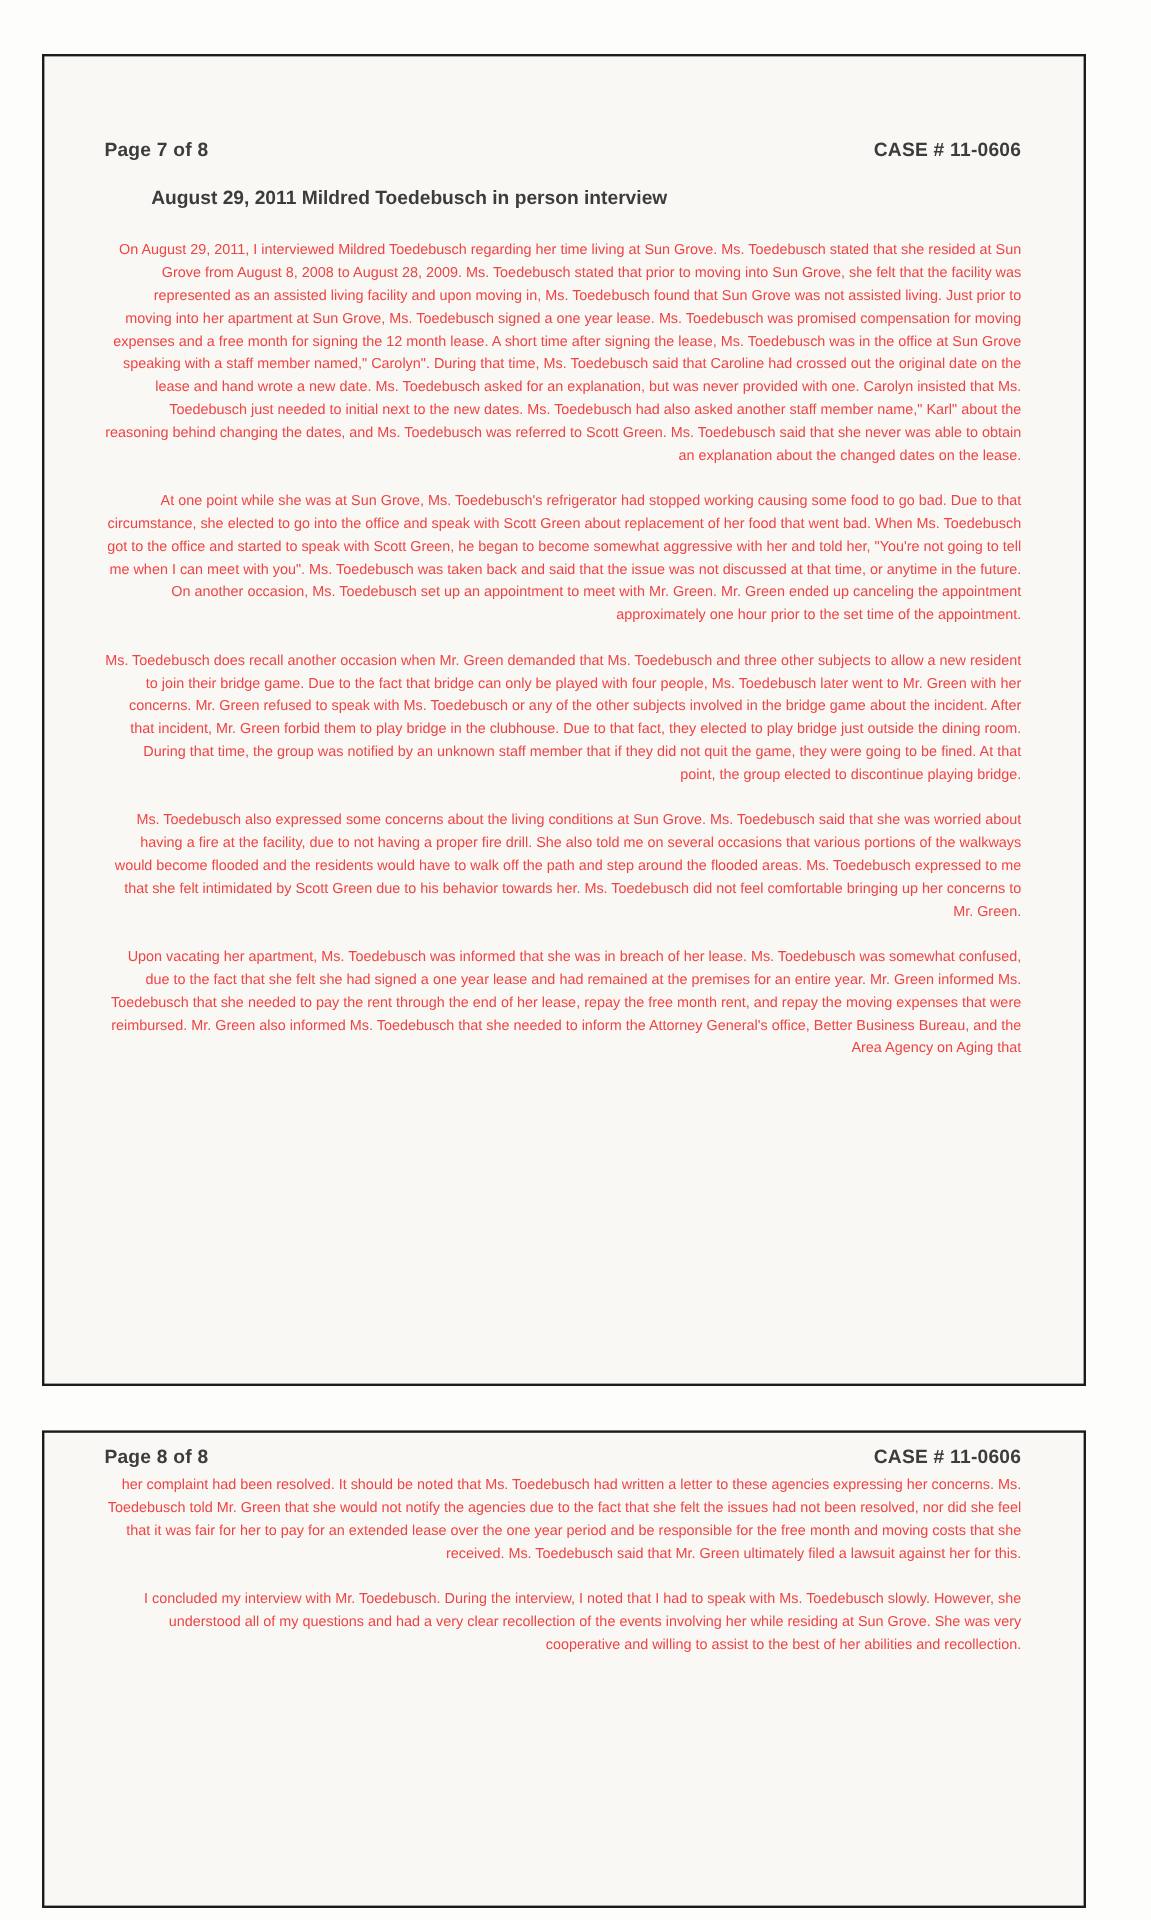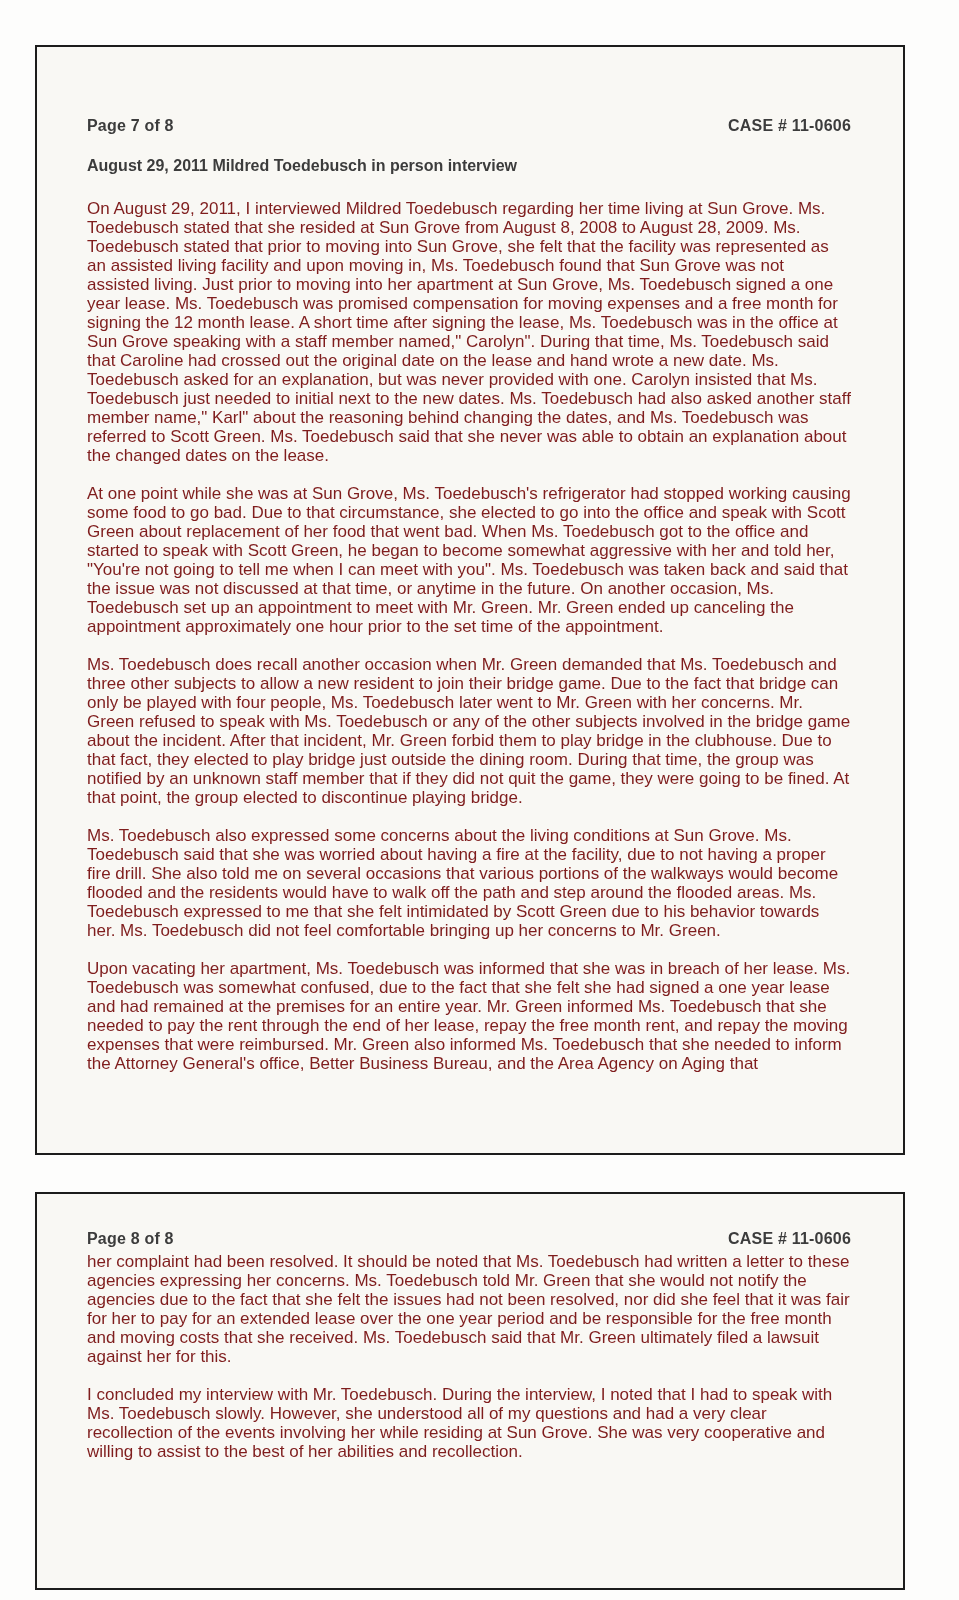--- a/index.html
+++ b/index.html
@@ -31,45 +31,46 @@
     left: 35px;
     top: 1192px;
     width: 870px;
     height: 398px;
   }
   .sheet-inner {
     box-sizing: border-box;
     padding: 0 52px 0 50px;
   }
   .sheet-1 .sheet-inner { padding-top: 70px; }
-  .sheet-2 .sheet-inner { padding-top: 36px; }
+  .sheet-2 .sheet-inner { padding-top: 12px; }
   .page-header {
     display: flex;
     justify-content: space-between;
     align-items: flex-end;
     font-size: 16px;
     font-weight: bold;
     color: #3c3c3c;
     letter-spacing: 0.2px;
   }
   .doc-heading {
     margin-top: 22px;
     font-size: 16px;
     font-weight: bold;
     color: #3c3c3c;
+    margin-left: 39px;
   }
   .body-copy {
     margin-top: 24px;
   }
   .para {
-    font-size: 17px;
+    font-size: 12px;
     line-height: 19px;
-    color: #7f1d1d;
+    color: #ef4444;
     margin: 0 0 19px 0;
-    text-align: left;
+    text-align: right;
   }
   .sheet-2 .body-copy { margin-top: 4px; }
 </style>
 </head>
 <body>
 
 <div class="canvas">
 
   <section class="sheet sheet-1">
     <div class="sheet-inner">

